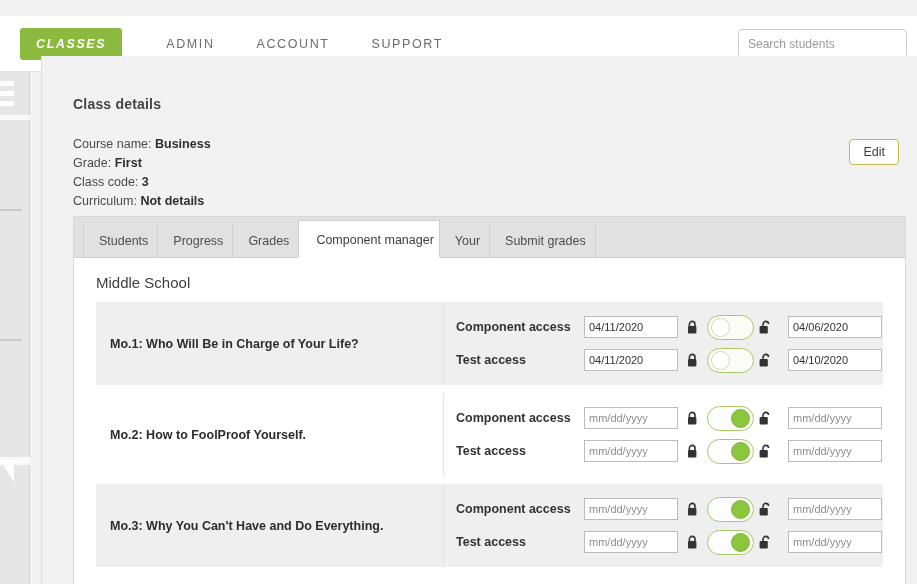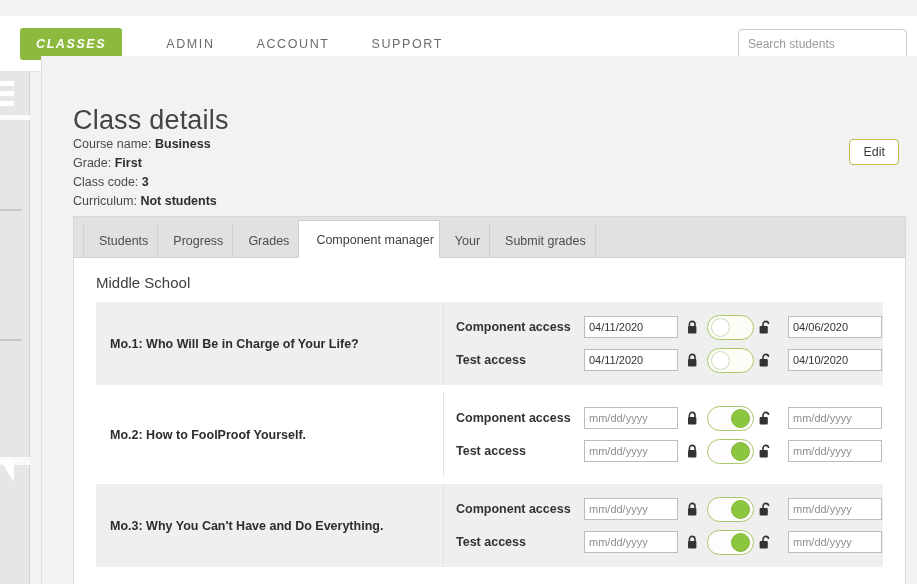--- a/index.html
+++ b/index.html
@@ -85,21 +85,21 @@
   
   #page {
     position: absolute; left: 41px; top: 56px;
     width: 876px; height: 528px;
     background: #f2f2f2;
     border-left: 1px solid #dddddd;
     overflow: hidden;
   }
   #page-title {
     position: absolute; left: 31px; top: 31px;
-    font-size: 27px; color: #444; font-weight: normal;
+    font-size: 14px; color: #444; font-weight: bold;
     letter-spacing: .2px;
   }
   #meta {
     position: absolute; left: 31px; top: 79px;
     font-size: 12.5px; color: #4a4a4a; line-height: 19px;
   }
   .meta-row { white-space: nowrap; }
   .meta-row b { color: #2e2e2e; }
 
   #edit-button {
@@ -247,21 +247,21 @@
     <div class="meta-row">
       <span>Grade:</span>
       <b>First</b>
     </div>
     <div class="meta-row">
       <span>Class code:</span>
       <b>3</b>
     </div>
     <div class="meta-row">
       <span>Curriculum:</span>
-      <b>Not students</b>
+      <b>Not details</b>
     </div>
   </div>
 
   <button id="edit-button">Edit</button>
 
   <div id="card">
     <div id="tabstrip">
       <div class="tab">Students</div>
       <div class="tab">Progress</div>
       <div class="tab">Grades</div>

